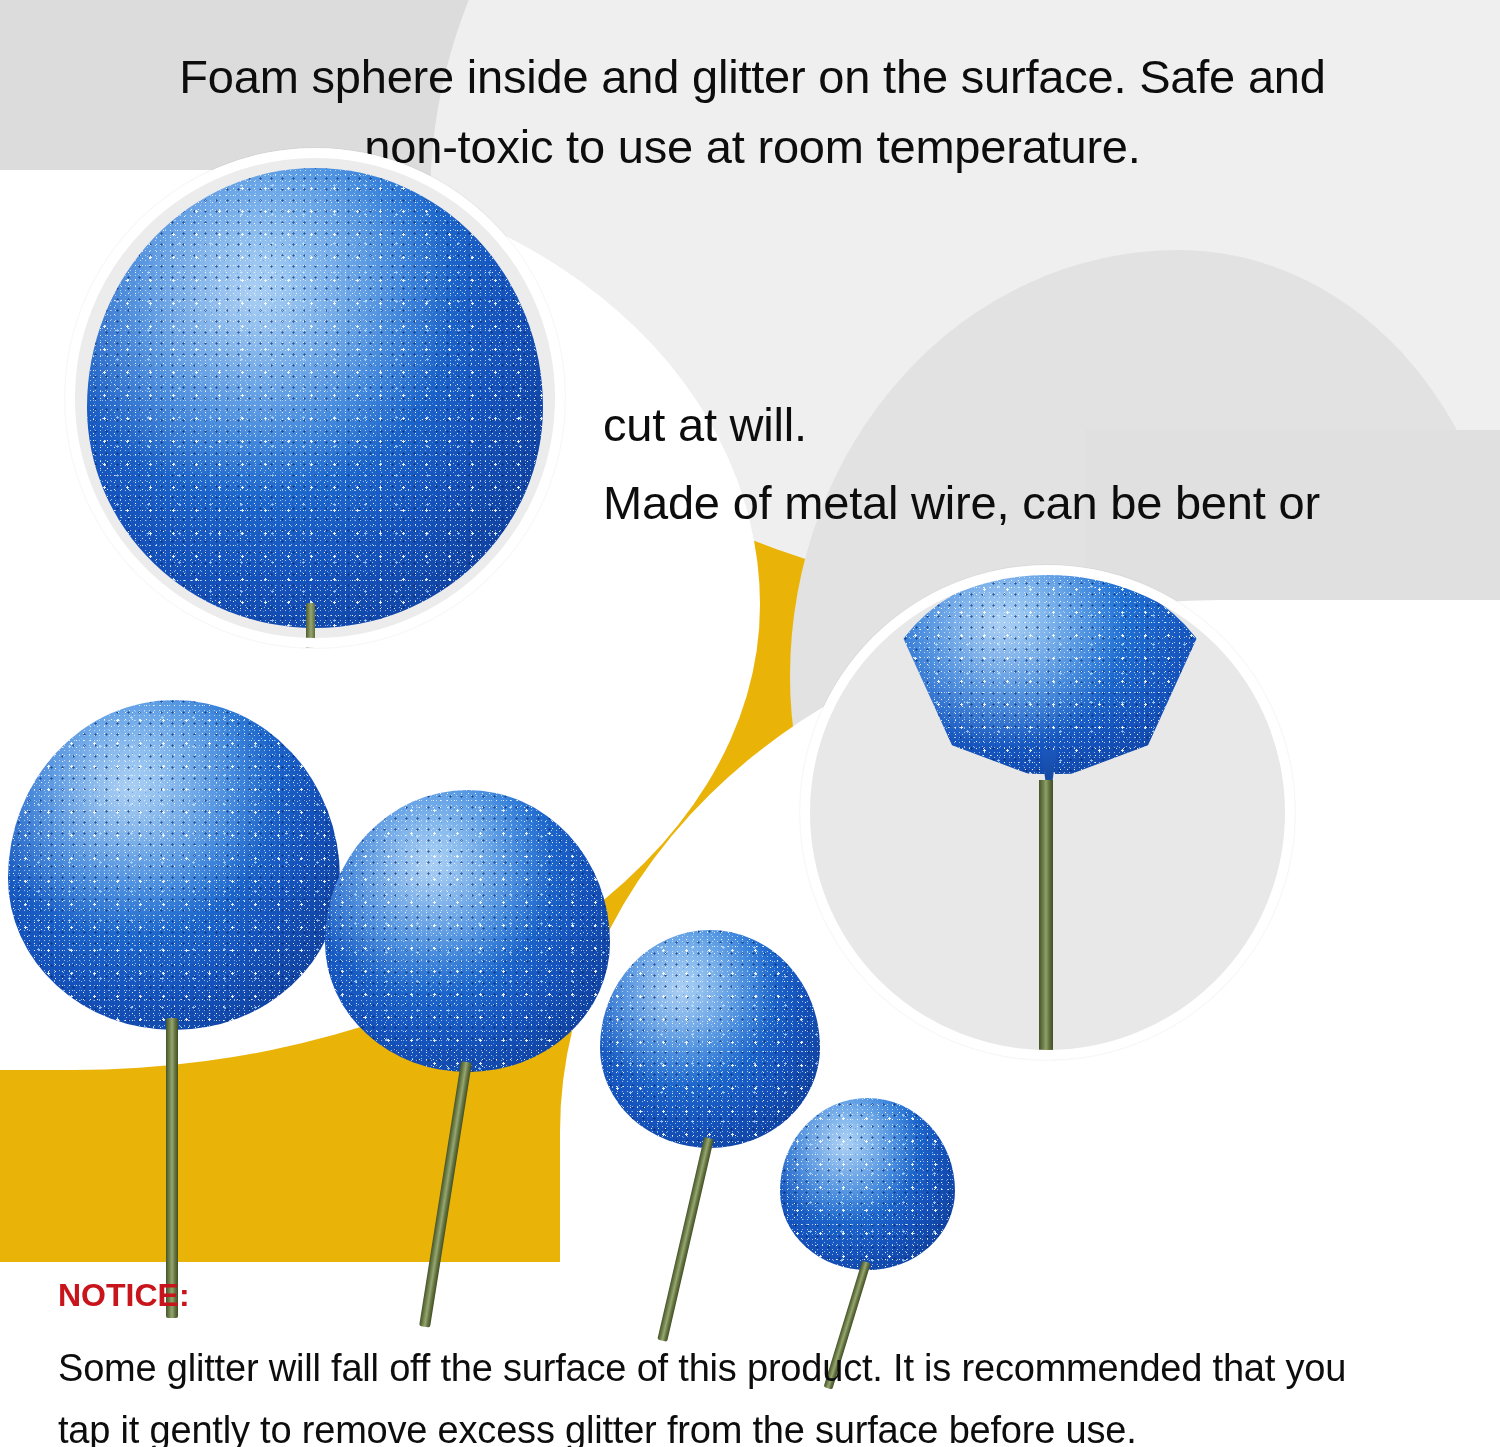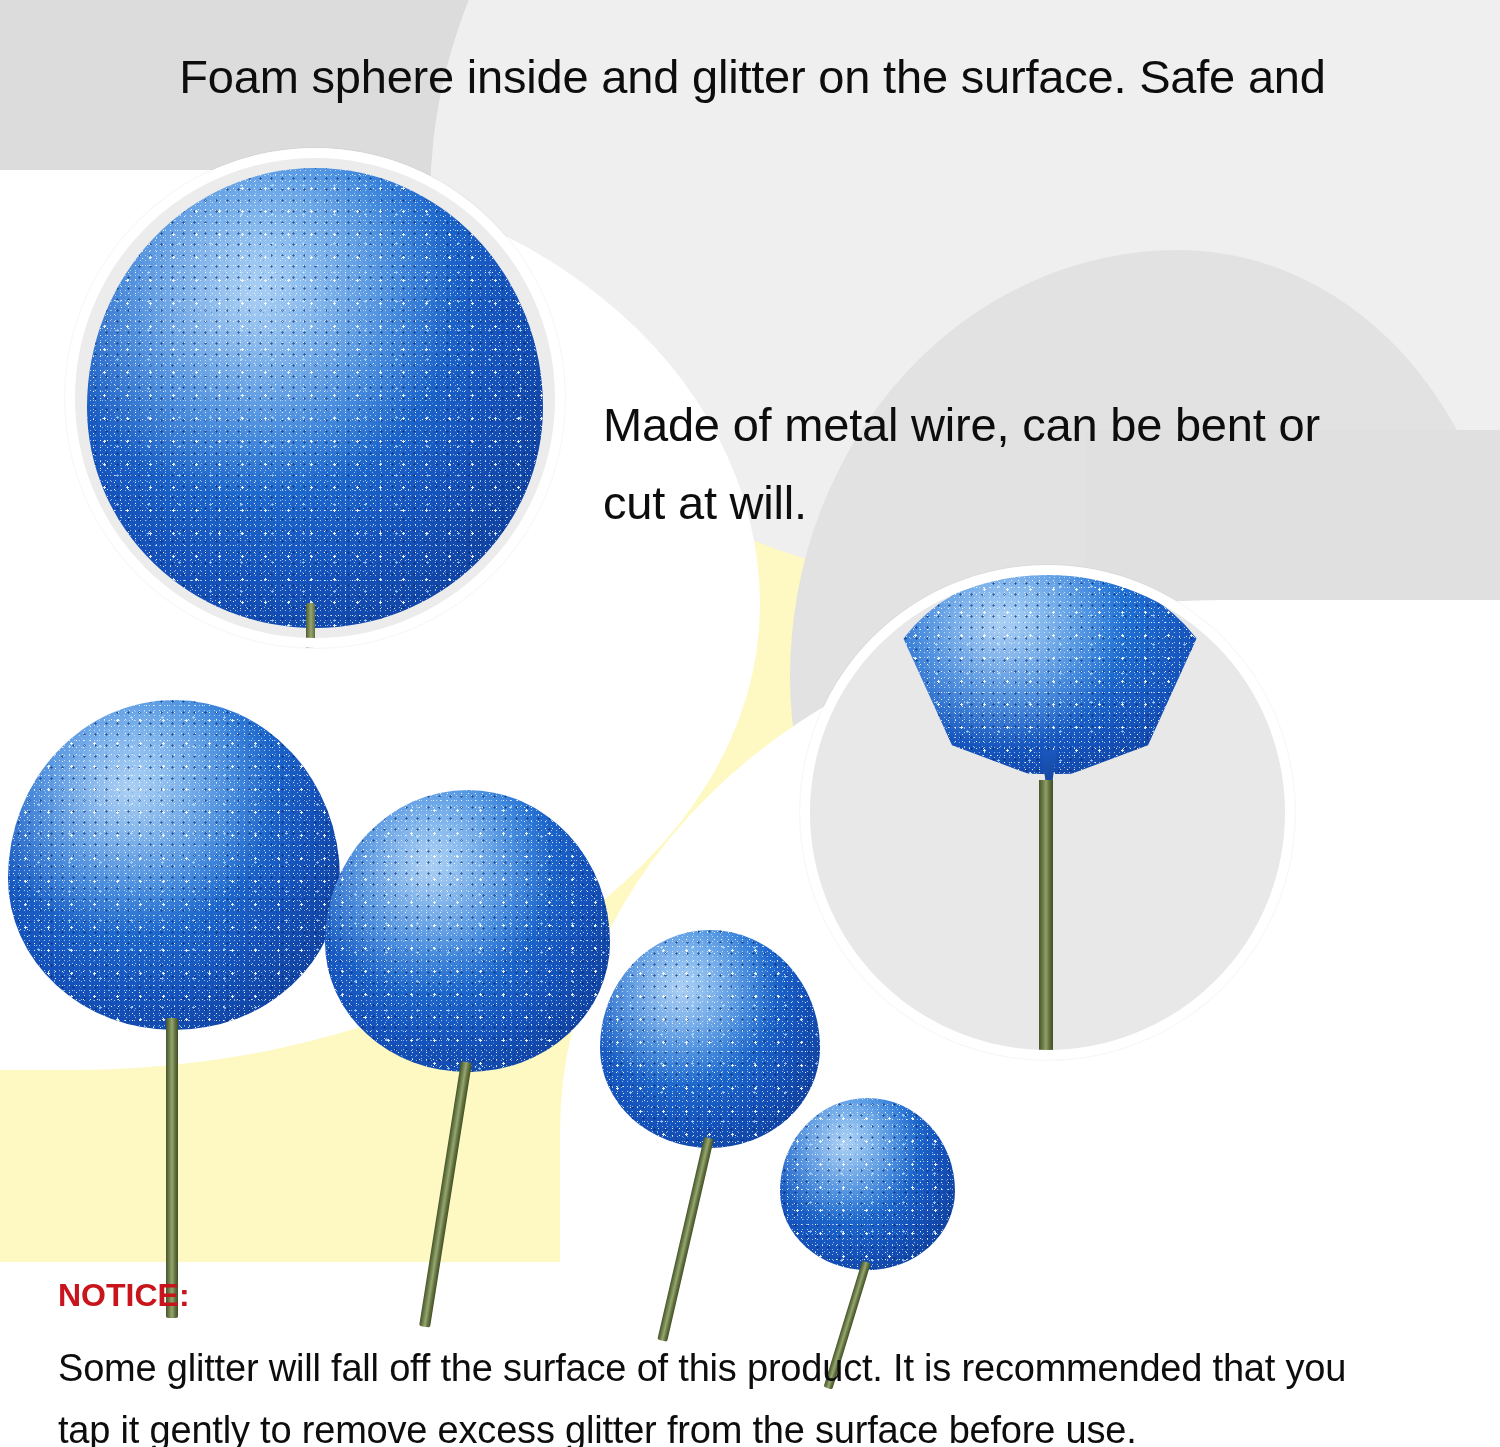--- a/index.html
+++ b/index.html
@@ -2,21 +2,21 @@
 <html><head>
 <meta charset="utf-8">
 <style>
   html,body{margin:0;padding:0;}
   body{
     width:1500px;height:1447px;
     background:#ffffff;
     font-family:"Liberation Sans", sans-serif;
     overflow:hidden;
   }
-  #stage{position:relative;width:1500px;height:1447px;overflow:hidden;background:#fef9c3;}
+  #stage{position:relative;width:1500px;height:1447px;overflow:hidden;background:#eab308;}
 
   
   .bg-layer{position:absolute;inset:0;overflow:hidden;}
   .bg-gray-top{
     position:absolute;left:0;top:0;width:1500px;height:470px;
     background:#dcdcdc;
   }
   .bg-soft-right{
     position:absolute;left:430px;top:-430px;width:1500px;height:1050px;
     background:#efefef;border-radius:50% 50% 48% 52%/60% 58% 42% 40%;
@@ -159,32 +159,33 @@
     <div class="bg-soft-right"></div>
     <div class="bg-white-wedge"></div>
     <div class="bg-right-curve"></div>
     <div class="bg-right-block"></div>
     <div class="bg-white-sweep"></div>
     <div class="bg-bottom-white"></div>
   </div>
 
   <div class="txt" id="headline">
     <span>Foam sphere inside and glitter on the surface. Safe and</span>
+    <span class="l2">non-toxic to use at room temperature.</span>
   </div>
 
   <div class="inset-circle" id="inset-left">
     <div class="pane"></div>
     <div class="ball glitter"></div>
     <div class="stem"></div>
     <div class="ring"></div>
   </div>
 
   <div class="txt" id="mid-text">
+    <div>cut at will.</div>
     <div>Made of metal wire,  can be bent or</div>
-    <div>cut at will.</div>
   </div>
 
   <div class="inset-circle" id="inset-right">
     <div class="pane"></div>
     <div class="fan glitter"></div>
     <div class="neck"></div>
     <div class="stem"></div>
     <div class="ring"></div>
   </div>
 

